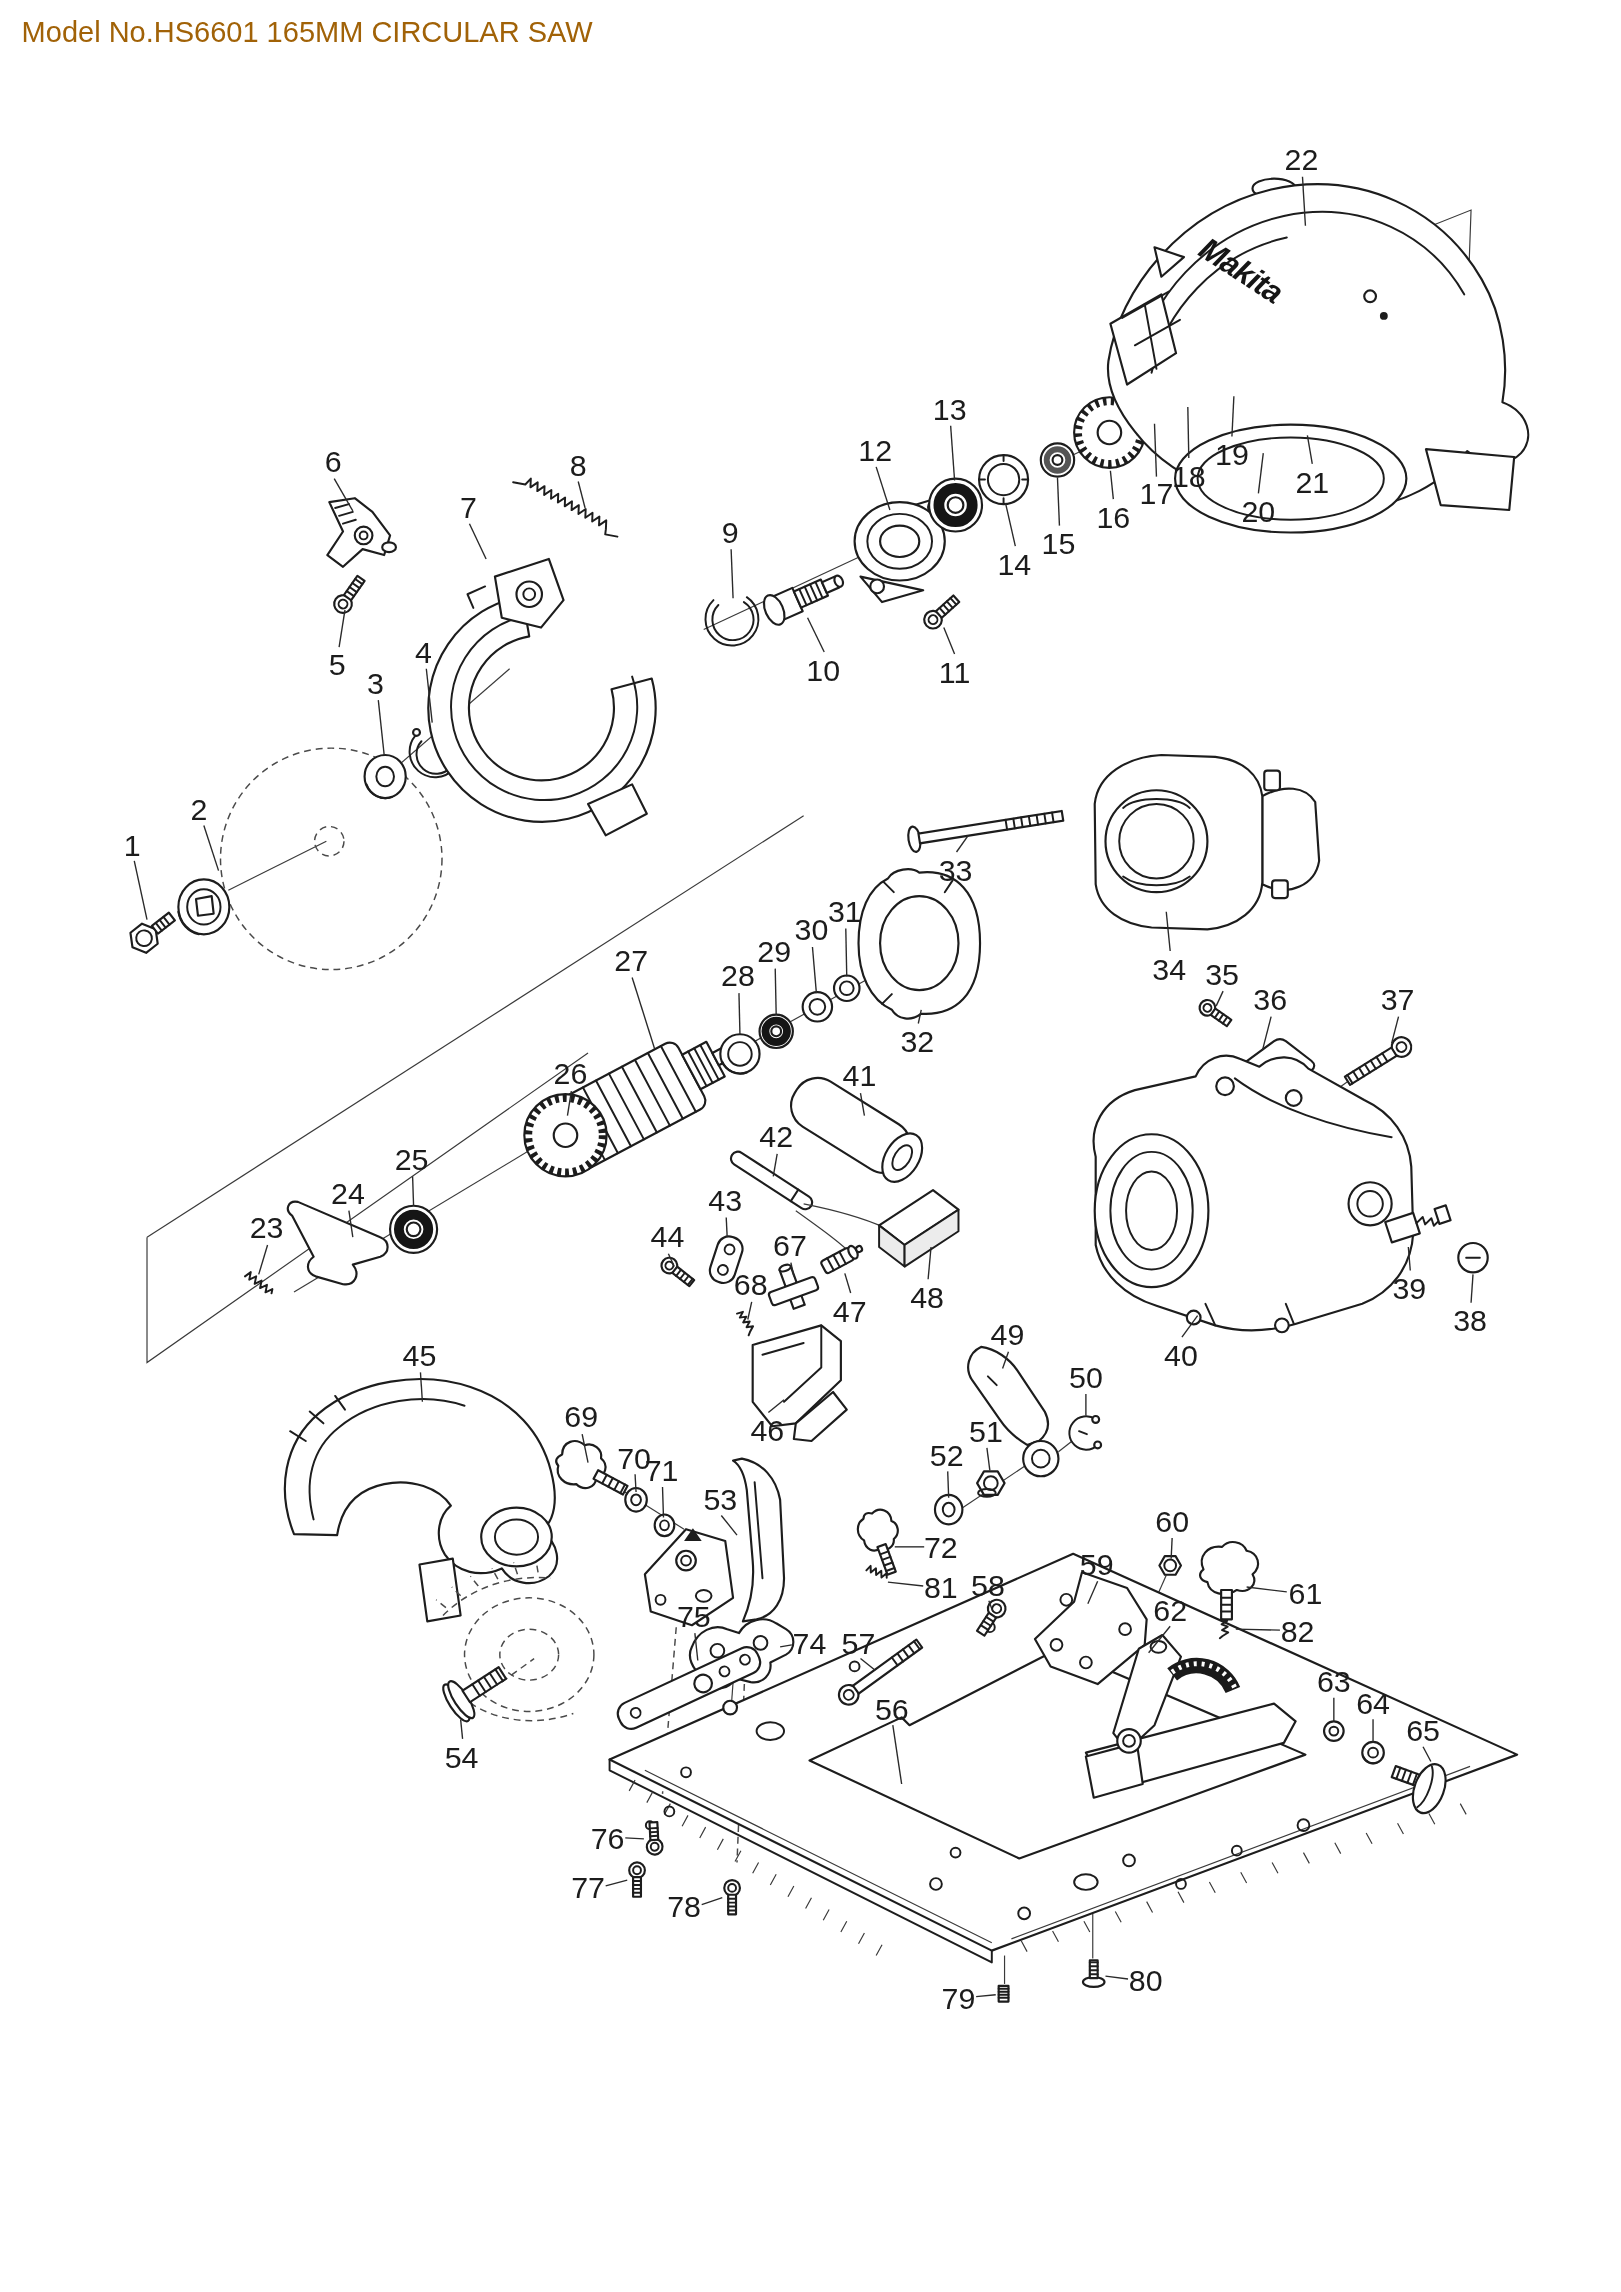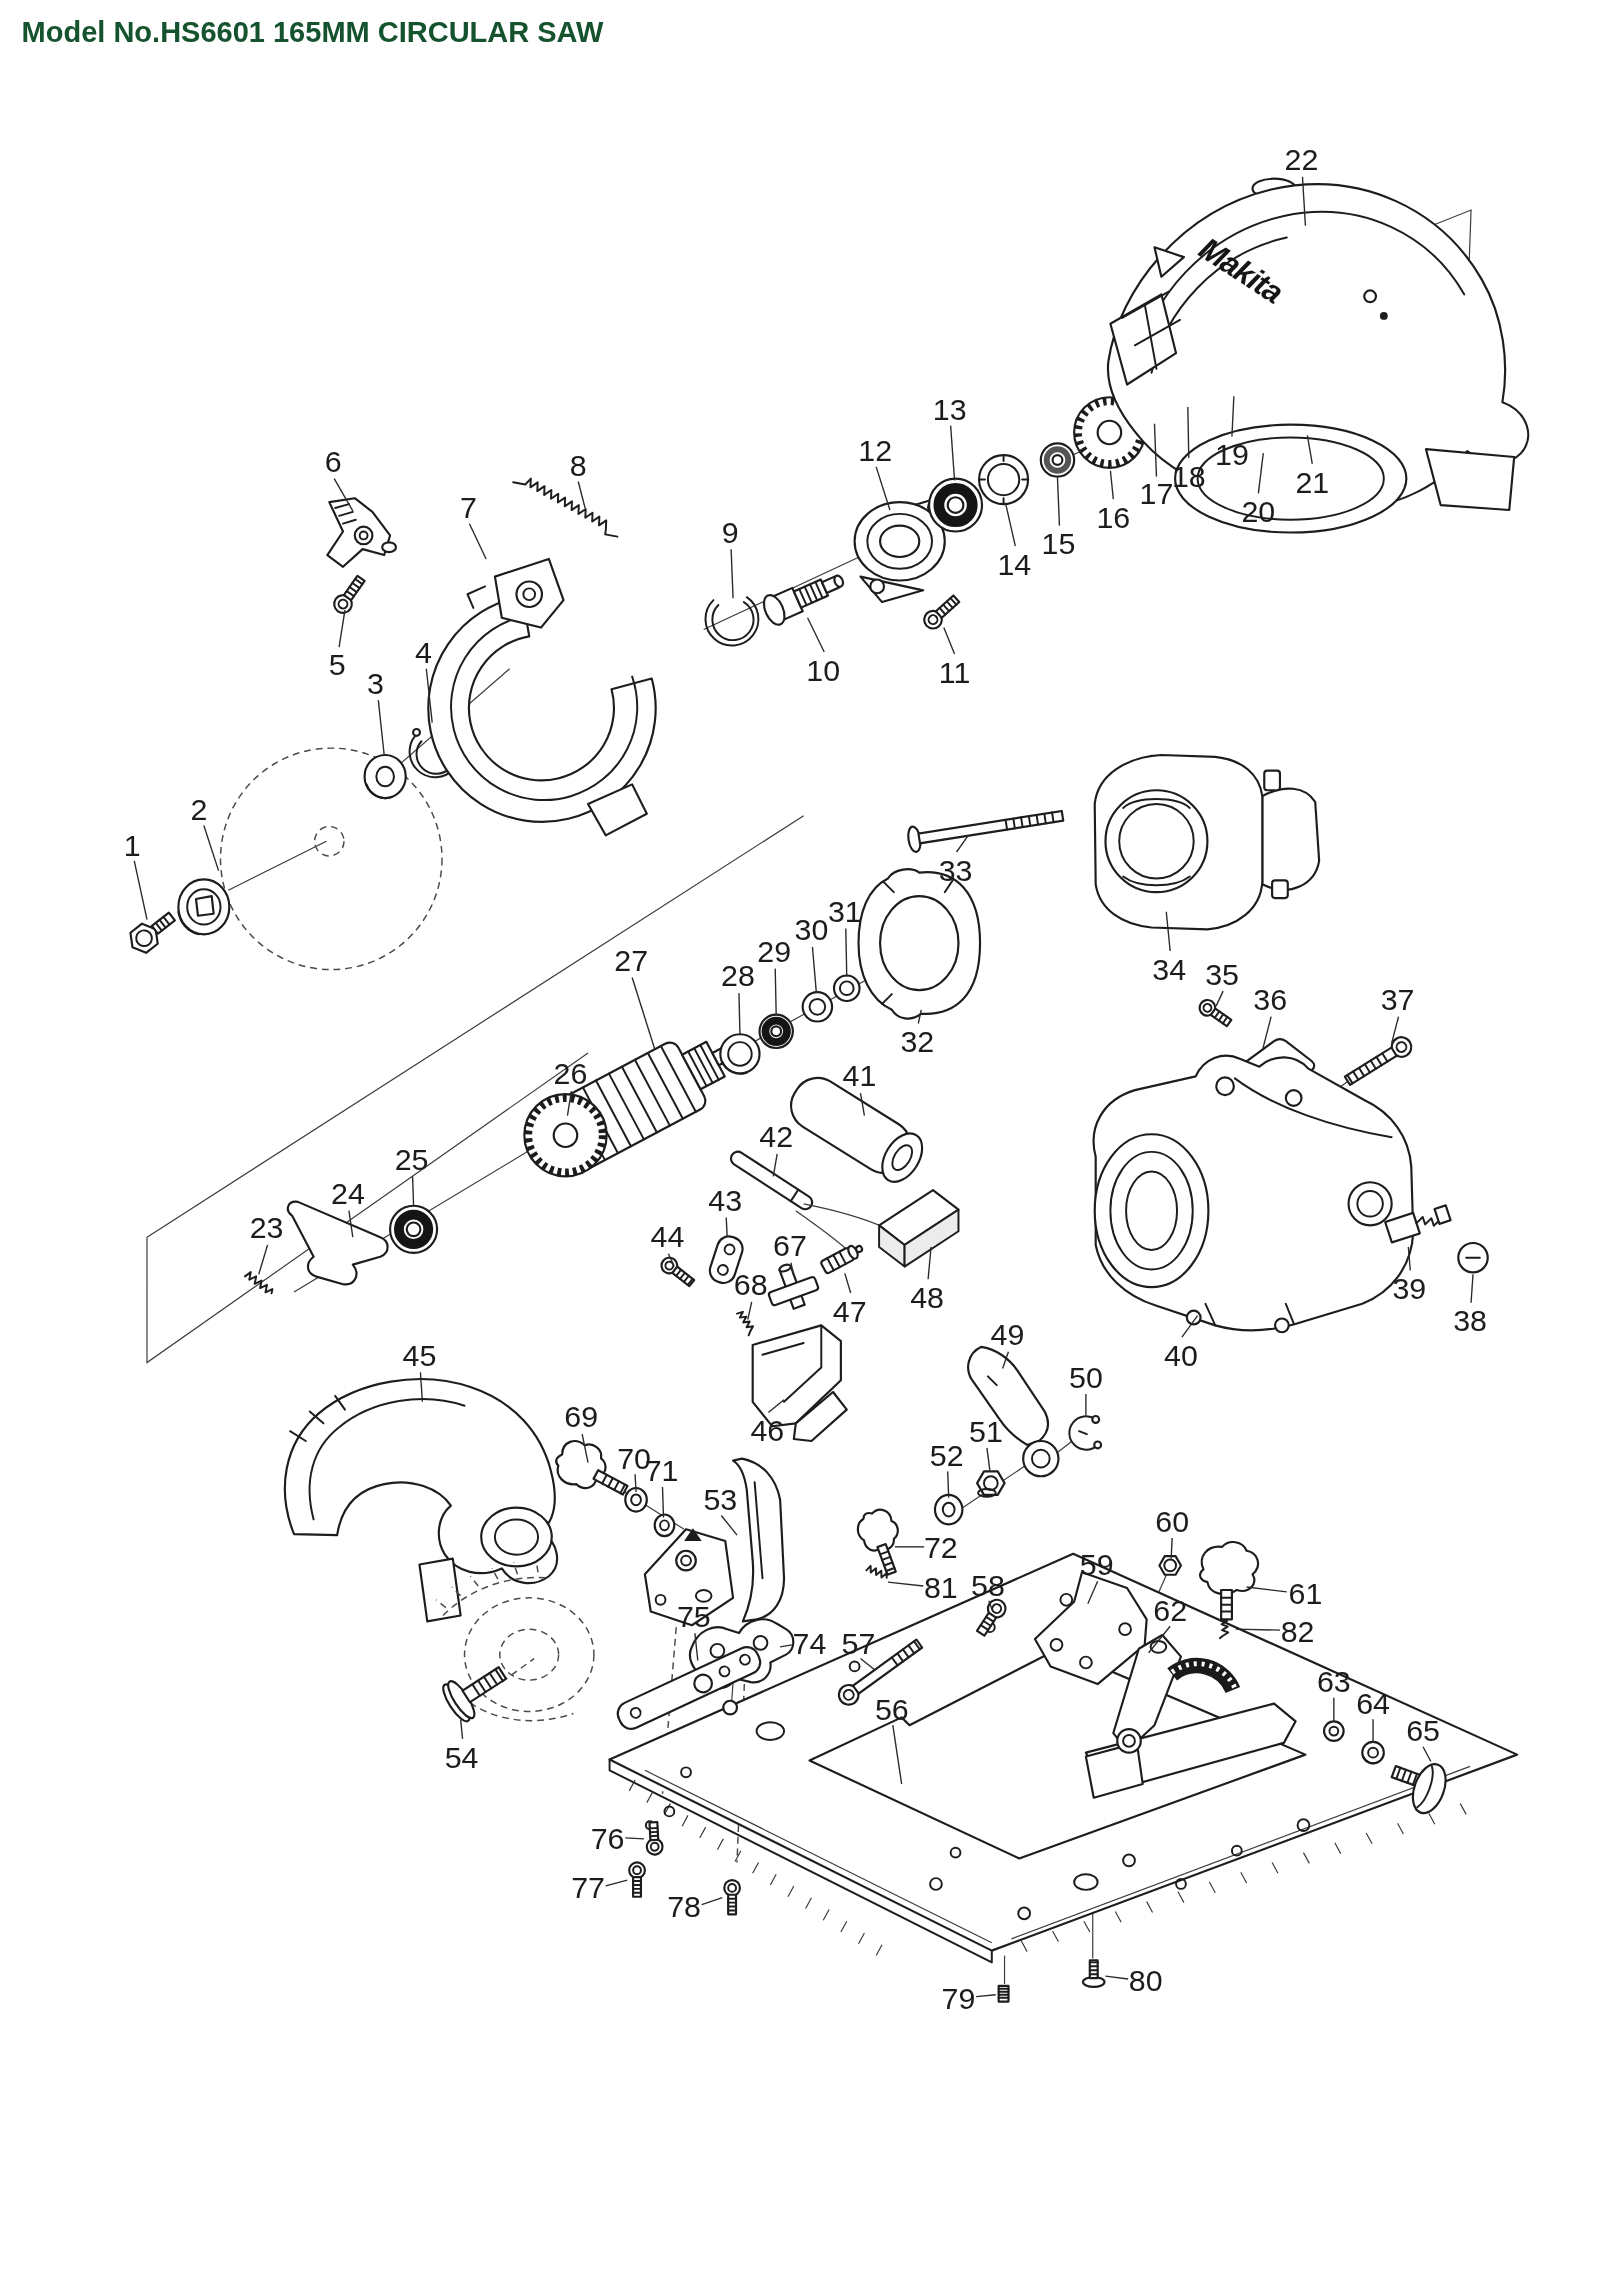--- a/index.html
+++ b/index.html
@@ -1,18 +1,18 @@
 <!DOCTYPE html>
 <html><head>
 <meta charset="utf-8">
 <style>
   html,body{margin:0;padding:0;background:#fff;}
   #page{position:relative;width:1621px;height:2293px;background:#fff;overflow:hidden;
         font-family:"Liberation Sans",sans-serif;}
-  #title{position:absolute;left:21.6px;top:15.7px;font-size:29px;color:#14532d;letter-spacing:0;font-weight:bold;}
+  #title{position:absolute;left:21.6px;top:15.7px;font-size:29px;color:#a16207;letter-spacing:0;}
   svg{position:absolute;left:0;top:0;}
   .fw{fill:#fff;stroke:#1d1d1d;stroke-width:2.2;stroke-linejoin:round;}
   .fg{fill:#ececec;stroke:#1d1d1d;stroke-width:2;stroke-linejoin:round;}
   .dk{fill:#1d1d1d;stroke:none;}
   .ln{fill:none;stroke:#1d1d1d;stroke-width:2;stroke-linecap:round;stroke-linejoin:round;}
   .th{fill:none;stroke:#3a3a3a;stroke-width:1.2;}
   .dash{fill:none;stroke:#4a4a4a;stroke-width:1.5;stroke-dasharray:7 5;}
   .leader{stroke:#2a2a2a;stroke-width:1.4;}
   .plabel{font:31px "Liberation Sans",sans-serif;fill:#1c1c1c;}
   .logo{font:italic 700 32px "Liberation Sans",sans-serif;fill:#151515;letter-spacing:-1px;}

